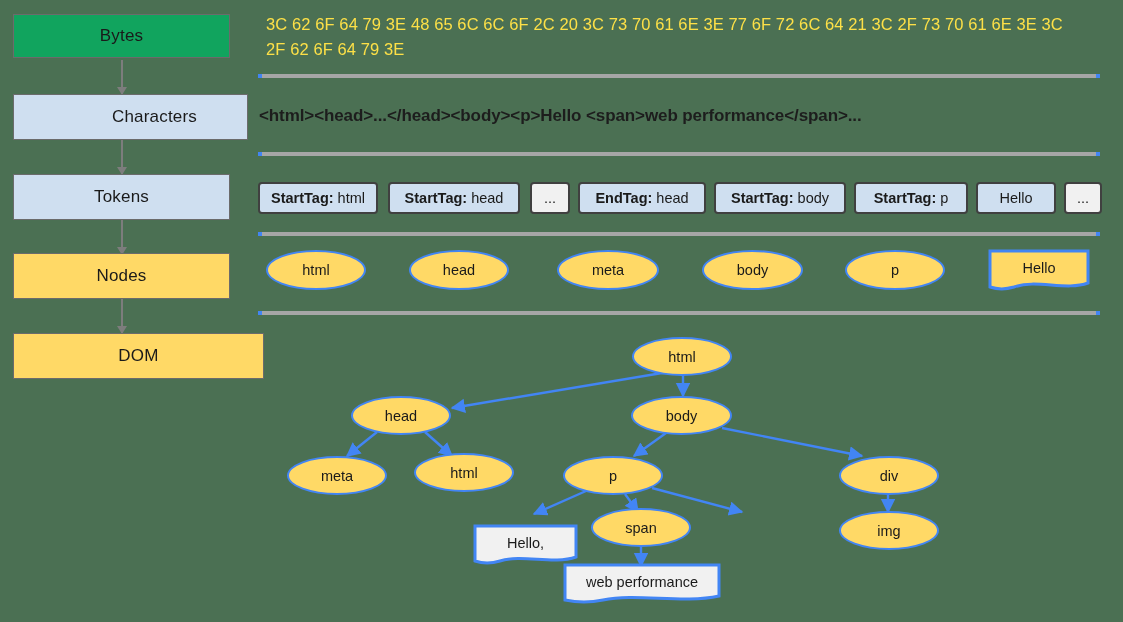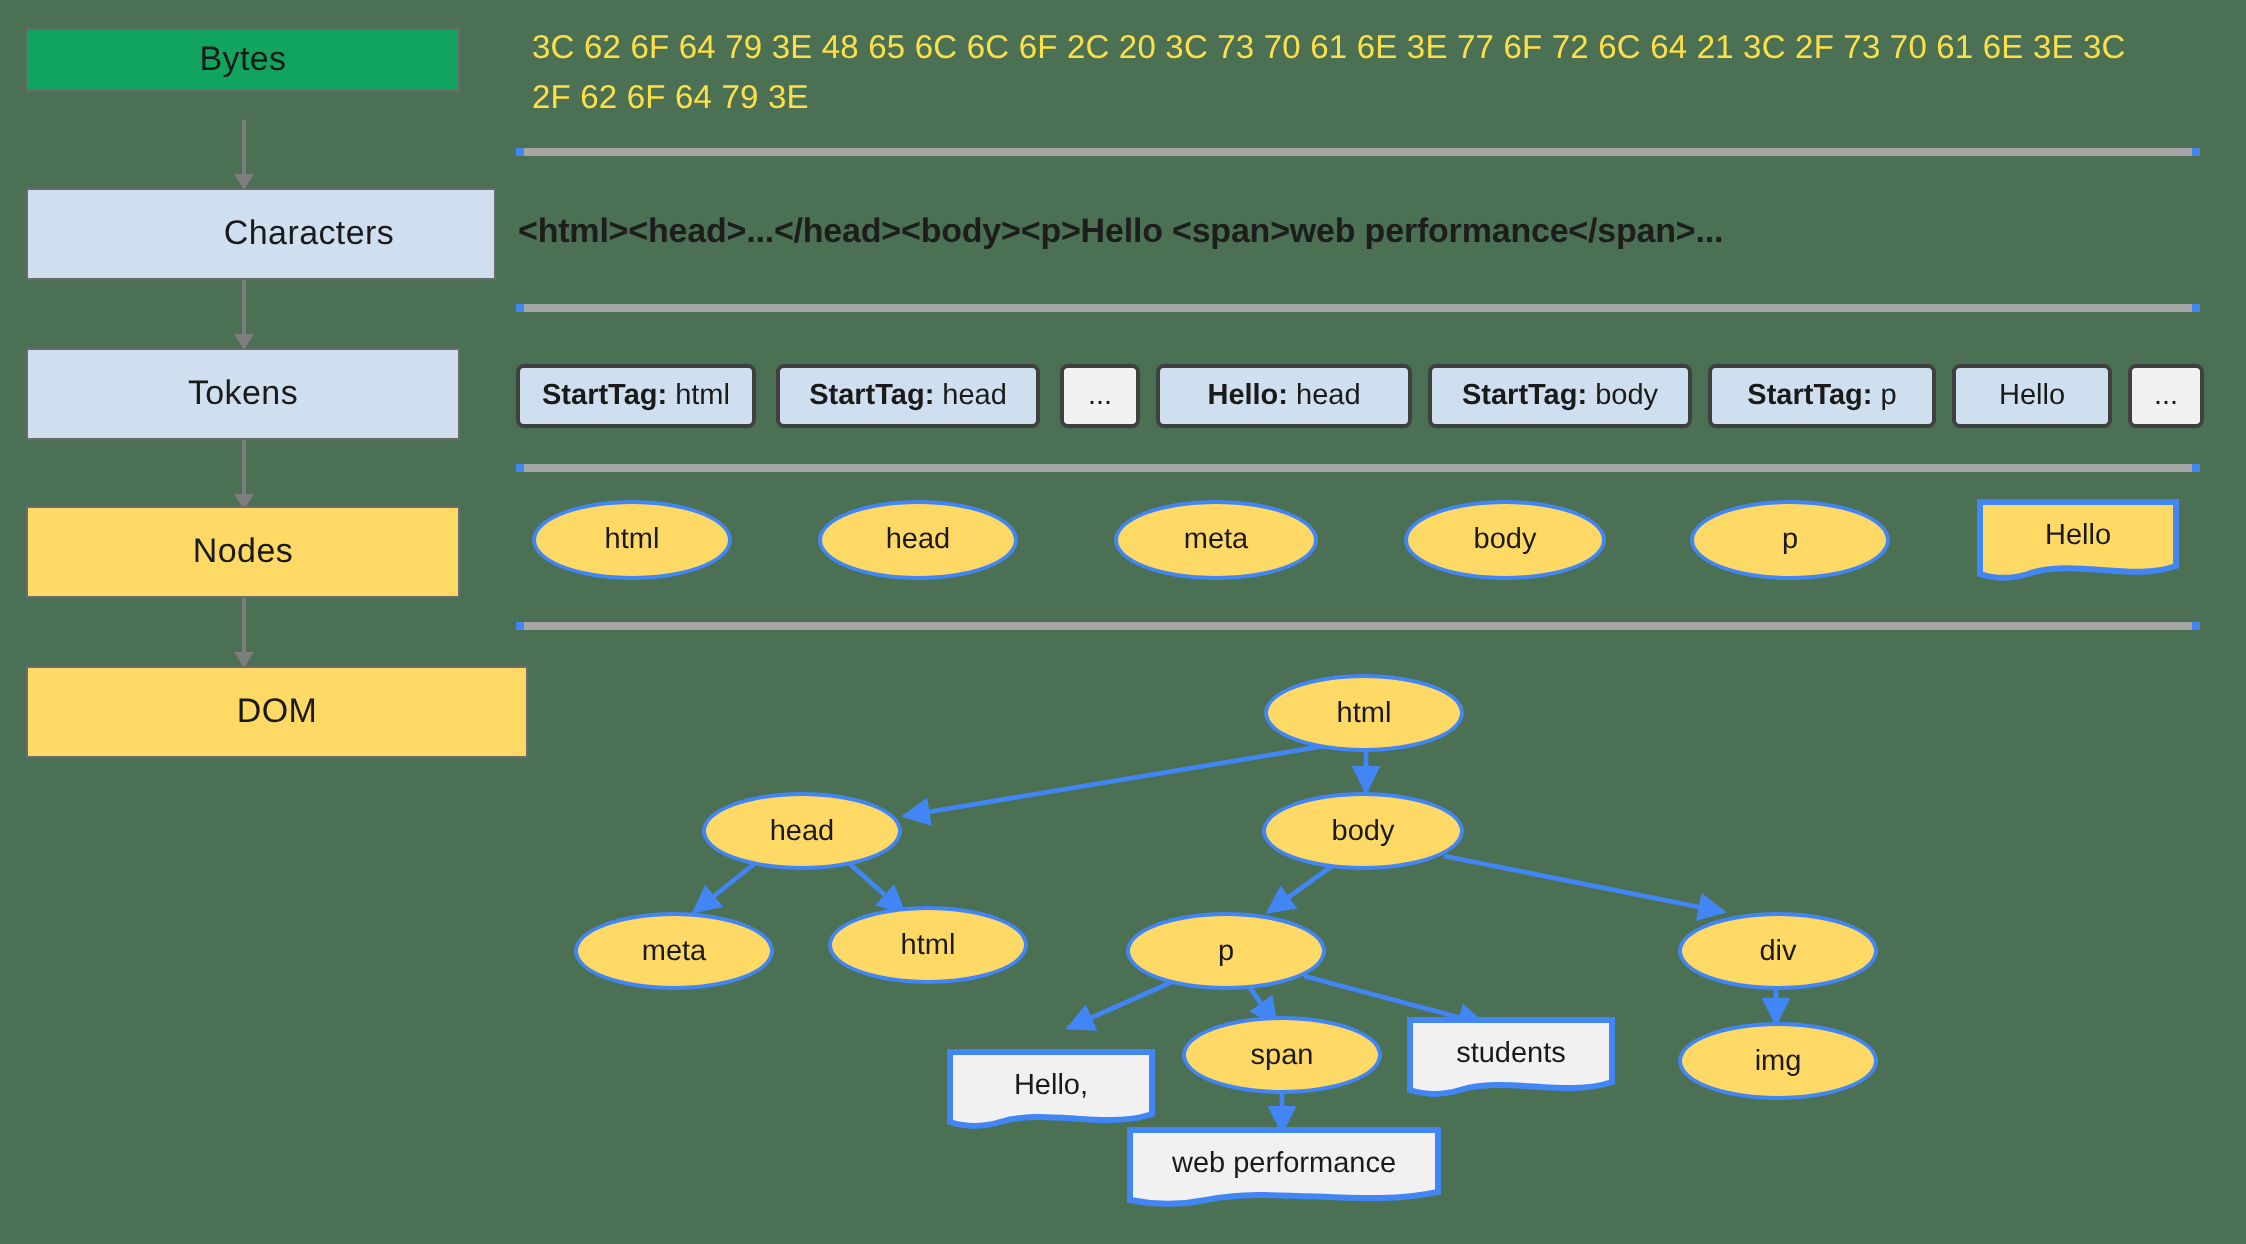--- a/index.html
+++ b/index.html
@@ -93,21 +93,21 @@
   .docnode .lbl{position:relative;z-index:2;padding-bottom:5px;}
 
   svg.edges{position:absolute;left:0;top:0;width:1123px;height:622px;pointer-events:none;}
 </style>
 </head>
 <body>
 
 <div id="stage">
 
   <div>
-    <div class="pipe-box green" style="left:13px;top:14px;width:217px;height:32px;">Bytes</div>
+    <div class="pipe-box green" style="left:13px;top:14px;width:217px;height:44px;">Bytes</div>
     <div class="pipe-arrow" style="top:60px;height:34px;"></div>
 
     <div class="pipe-box blue" style="left:13px;top:94px;width:235px;height:46px;padding-left:48px;">Characters</div>
     <div class="pipe-arrow" style="top:140px;height:34px;"></div>
 
     <div class="pipe-box blue" style="left:13px;top:174px;width:217px;height:46px;">Tokens</div>
     <div class="pipe-arrow" style="top:220px;height:34px;"></div>
 
     <div class="pipe-box yellow" style="left:13px;top:253px;width:217px;height:46px;">Nodes</div>
     <div class="pipe-arrow" style="top:299px;height:34px;"></div>
@@ -126,21 +126,21 @@
     <span>html</span>
   </div>
   <div class="token" style="left:388px;width:132px;">
     <b>StartTag:</b>
     <span>head</span>
   </div>
   <div class="token plain" style="left:530px;width:40px;">
     <span>...</span>
   </div>
   <div class="token" style="left:578px;width:128px;">
-    <b>Hello:</b>
+    <b>EndTag:</b>
     <span>head</span>
   </div>
   <div class="token" style="left:714px;width:132px;">
     <b>StartTag:</b>
     <span>body</span>
   </div>
   <div class="token" style="left:854px;width:114px;">
     <b>StartTag:</b>
     <span>p</span>
   </div>
@@ -199,26 +199,20 @@
   <div class="ellipse" style="left:839px;top:456px;width:100px;height:39px;">div</div>
   <div class="ellipse" style="left:839px;top:511px;width:100px;height:39px;">img</div>
 
   <div class="docnode" style="left:473px;top:508px;width:105px;height:42px;margin-top:16px;">
     <svg class="shape" viewBox="0 0 105 42" preserveAspectRatio="none">
       <path d="M2,2 L103,2 L103,33 C80,41 50,30 27,37 C17,40 8,39 2,37 Z" fill="#F1F1F1" stroke="#4285F4" stroke-width="3"></path>
     </svg>
     <span class="lbl">Hello,</span>
   </div>
 
-  <div class="docnode" style="left:703px;top:508px;width:105px;height:42px;">
-    <svg class="shape" viewBox="0 0 105 42" preserveAspectRatio="none">
-      <path d="M2,2 L103,2 L103,33 C80,41 50,30 27,37 C17,40 8,39 2,37 Z" fill="#F1F1F1" stroke="#4285F4" stroke-width="3"></path>
-    </svg>
-    <span class="lbl">students</span>
-  </div>
 
   <div class="docnode" style="left:563px;top:563px;width:158px;height:42px;">
     <svg class="shape" viewBox="0 0 158 42" preserveAspectRatio="none">
       <path d="M2,2 L156,2 L156,33 C120,41 74,30 40,37 C25,40 12,39 2,37 Z" fill="#F1F1F1" stroke="#4285F4" stroke-width="3"></path>
     </svg>
     <span class="lbl">web performance</span>
   </div>
 
 </div>
 

